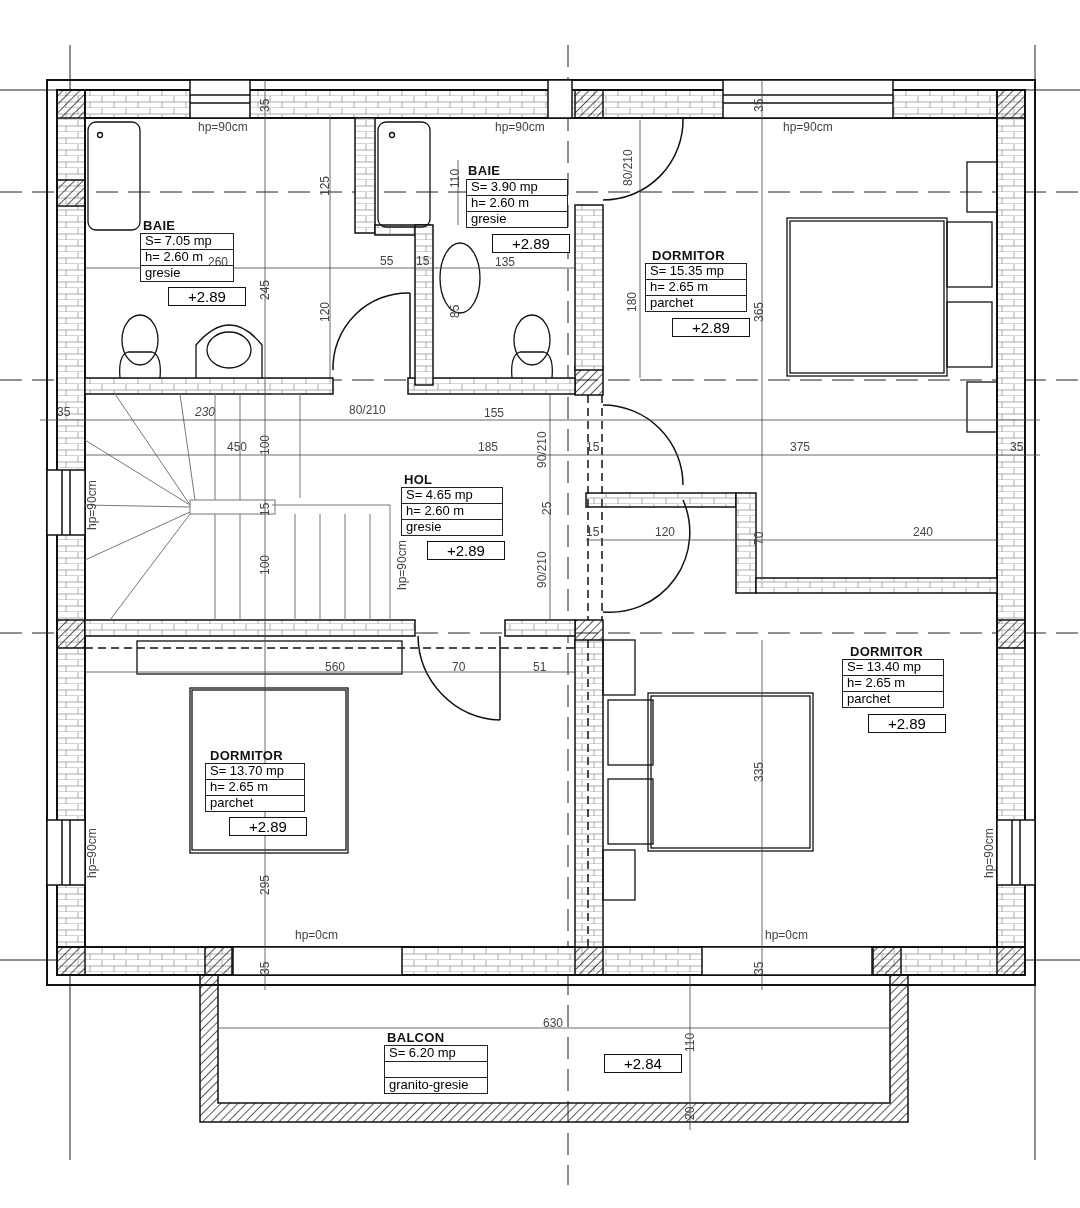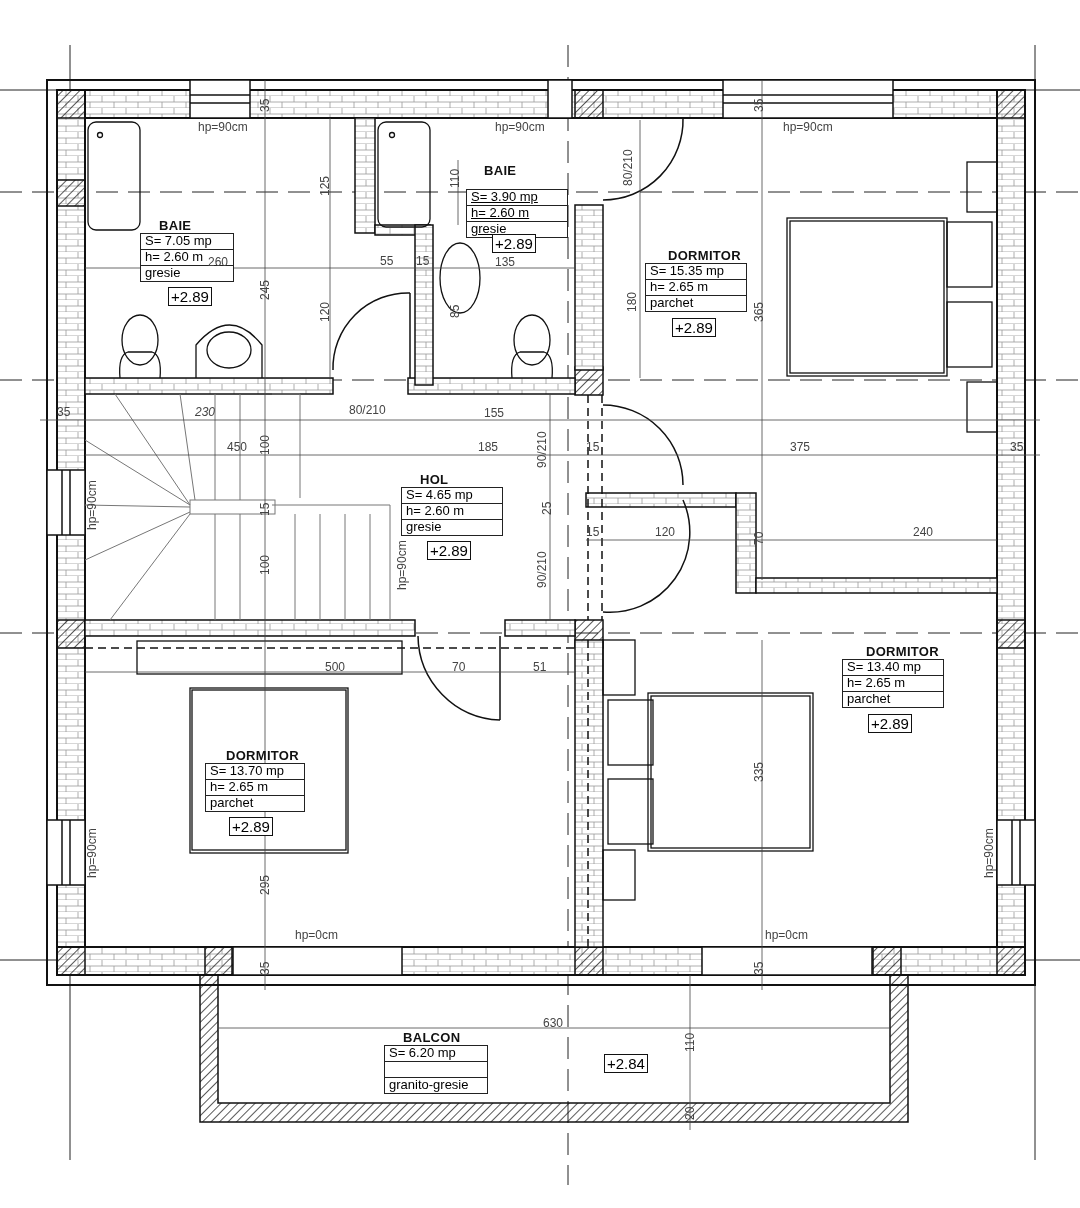--- a/index.html
+++ b/index.html
@@ -1,23 +1,23 @@
 <!DOCTYPE html>
 <html><head>
 <meta charset="utf-8">
 <style>
   html, body { margin:0; padding:0; background:#ffffff; }
   body { width:1080px; height:1208px; position:relative; overflow:hidden; font-family:"Liberation Sans", sans-serif; }
   svg { position:absolute; left:0; top:0; }
   .lbl { position:absolute; font-family:"Liberation Sans", sans-serif; color:#111; }
-  .room-title { font-weight:bold; font-size:13px; letter-spacing:0.3px;margin-left:16px; }
+  .room-title { font-weight:bold; font-size:13px; letter-spacing:0.3px; }
   .room-box { position:absolute; border:1px solid #222; background:#fff; font-size:13px; line-height:14px; }
   .room-box div { border-bottom:1px solid #222; padding:0 4px; height:15px; white-space:nowrap; }
   .room-box div:last-child { border-bottom:none; }
-  .elev { position:absolute; border:1.5px solid #111; font-size:15px; padding:0 2px; line-height:17px; background:#fff; }
+  .elev { position:absolute; border:1.5px solid #111; font-size:15px; padding:0 19px; line-height:17px; background:#fff; }
   .dim { position:absolute; font-size:12px; color:#444; white-space:nowrap; }
   .dimv { position:absolute; font-size:12px; color:#444; white-space:nowrap; transform:rotate(-90deg); transform-origin:left top; }
 </style>
 </head>
 <body>
 
 <svg width="1080" height="1208" viewBox="0 0 1080 1208">
   <defs>
     <pattern id="hatch" width="6" height="6" patternUnits="userSpaceOnUse" patternTransform="rotate(45)">
       <line x1="0" y1="0" x2="0" y2="6" stroke="#111" stroke-width="1.4"></line>
@@ -196,21 +196,21 @@
 
 <div class="lbl room-title" style="left:143px;top:218px;">BAIE</div>
 <div class="room-box" style="left:140px;top:233px;width:92px;">
   <div>S= 7.05 mp</div>
   <div>h= 2.60 m</div>
   <div>gresie</div>
 </div>
 <div class="elev" style="left:168px;top:287px;">+2.89</div>
 
 <div class="lbl room-title" style="left:468px;top:163px;">BAIE</div>
-<div class="room-box" style="left:466px;top:189px;width:100px;text-decoration:underline;">
+<div class="room-box" style="left:466px;top:179px;width:100px;">
   <div>S= 3.90 mp</div>
   <div>h= 2.60 m</div>
   <div>gresie</div>
 </div>
 <div class="elev" style="left:492px;top:234px;">+2.89</div>
 
 <div class="lbl room-title" style="left:652px;top:248px;">DORMITOR</div>
 <div class="room-box" style="left:645px;top:263px;width:100px;">
   <div>S= 15.35 mp</div>
   <div>h= 2.65 m</div>
@@ -273,21 +273,21 @@
 <div class="dim" style="left:1010px;top:440px;">35</div>
 <div class="dim" style="left:57px;top:405px;">35</div>
 <div class="dim" style="left:655px;top:525px;">120</div>
 <div class="dim" style="left:913px;top:525px;">240</div>
 <div class="dim" style="left:586px;top:525px;">15</div>
 <div class="dim" style="left:586px;top:440px;">15</div>
 <div class="dim" style="left:380px;top:254px;">55</div>
 <div class="dim" style="left:416px;top:254px;">15</div>
 <div class="dim" style="left:495px;top:255px;">135</div>
 <div class="dim" style="left:208px;top:255px;">260</div>
-<div class="dim" style="left:325px;top:660px;">500</div>
+<div class="dim" style="left:325px;top:660px;">560</div>
 <div class="dim" style="left:452px;top:660px;">70</div>
 <div class="dim" style="left:533px;top:660px;">51</div>
 <div class="dim" style="left:543px;top:1016px;">630</div>
 
 <div class="dimv" style="left:258px;top:112px;">35</div>
 <div class="dimv" style="left:318px;top:196px;">125</div>
 <div class="dimv" style="left:258px;top:300px;">245</div>
 <div class="dimv" style="left:318px;top:322px;">120</div>
 <div class="dimv" style="left:448px;top:188px;">110</div>
 <div class="dimv" style="left:448px;top:318px;">85</div>

